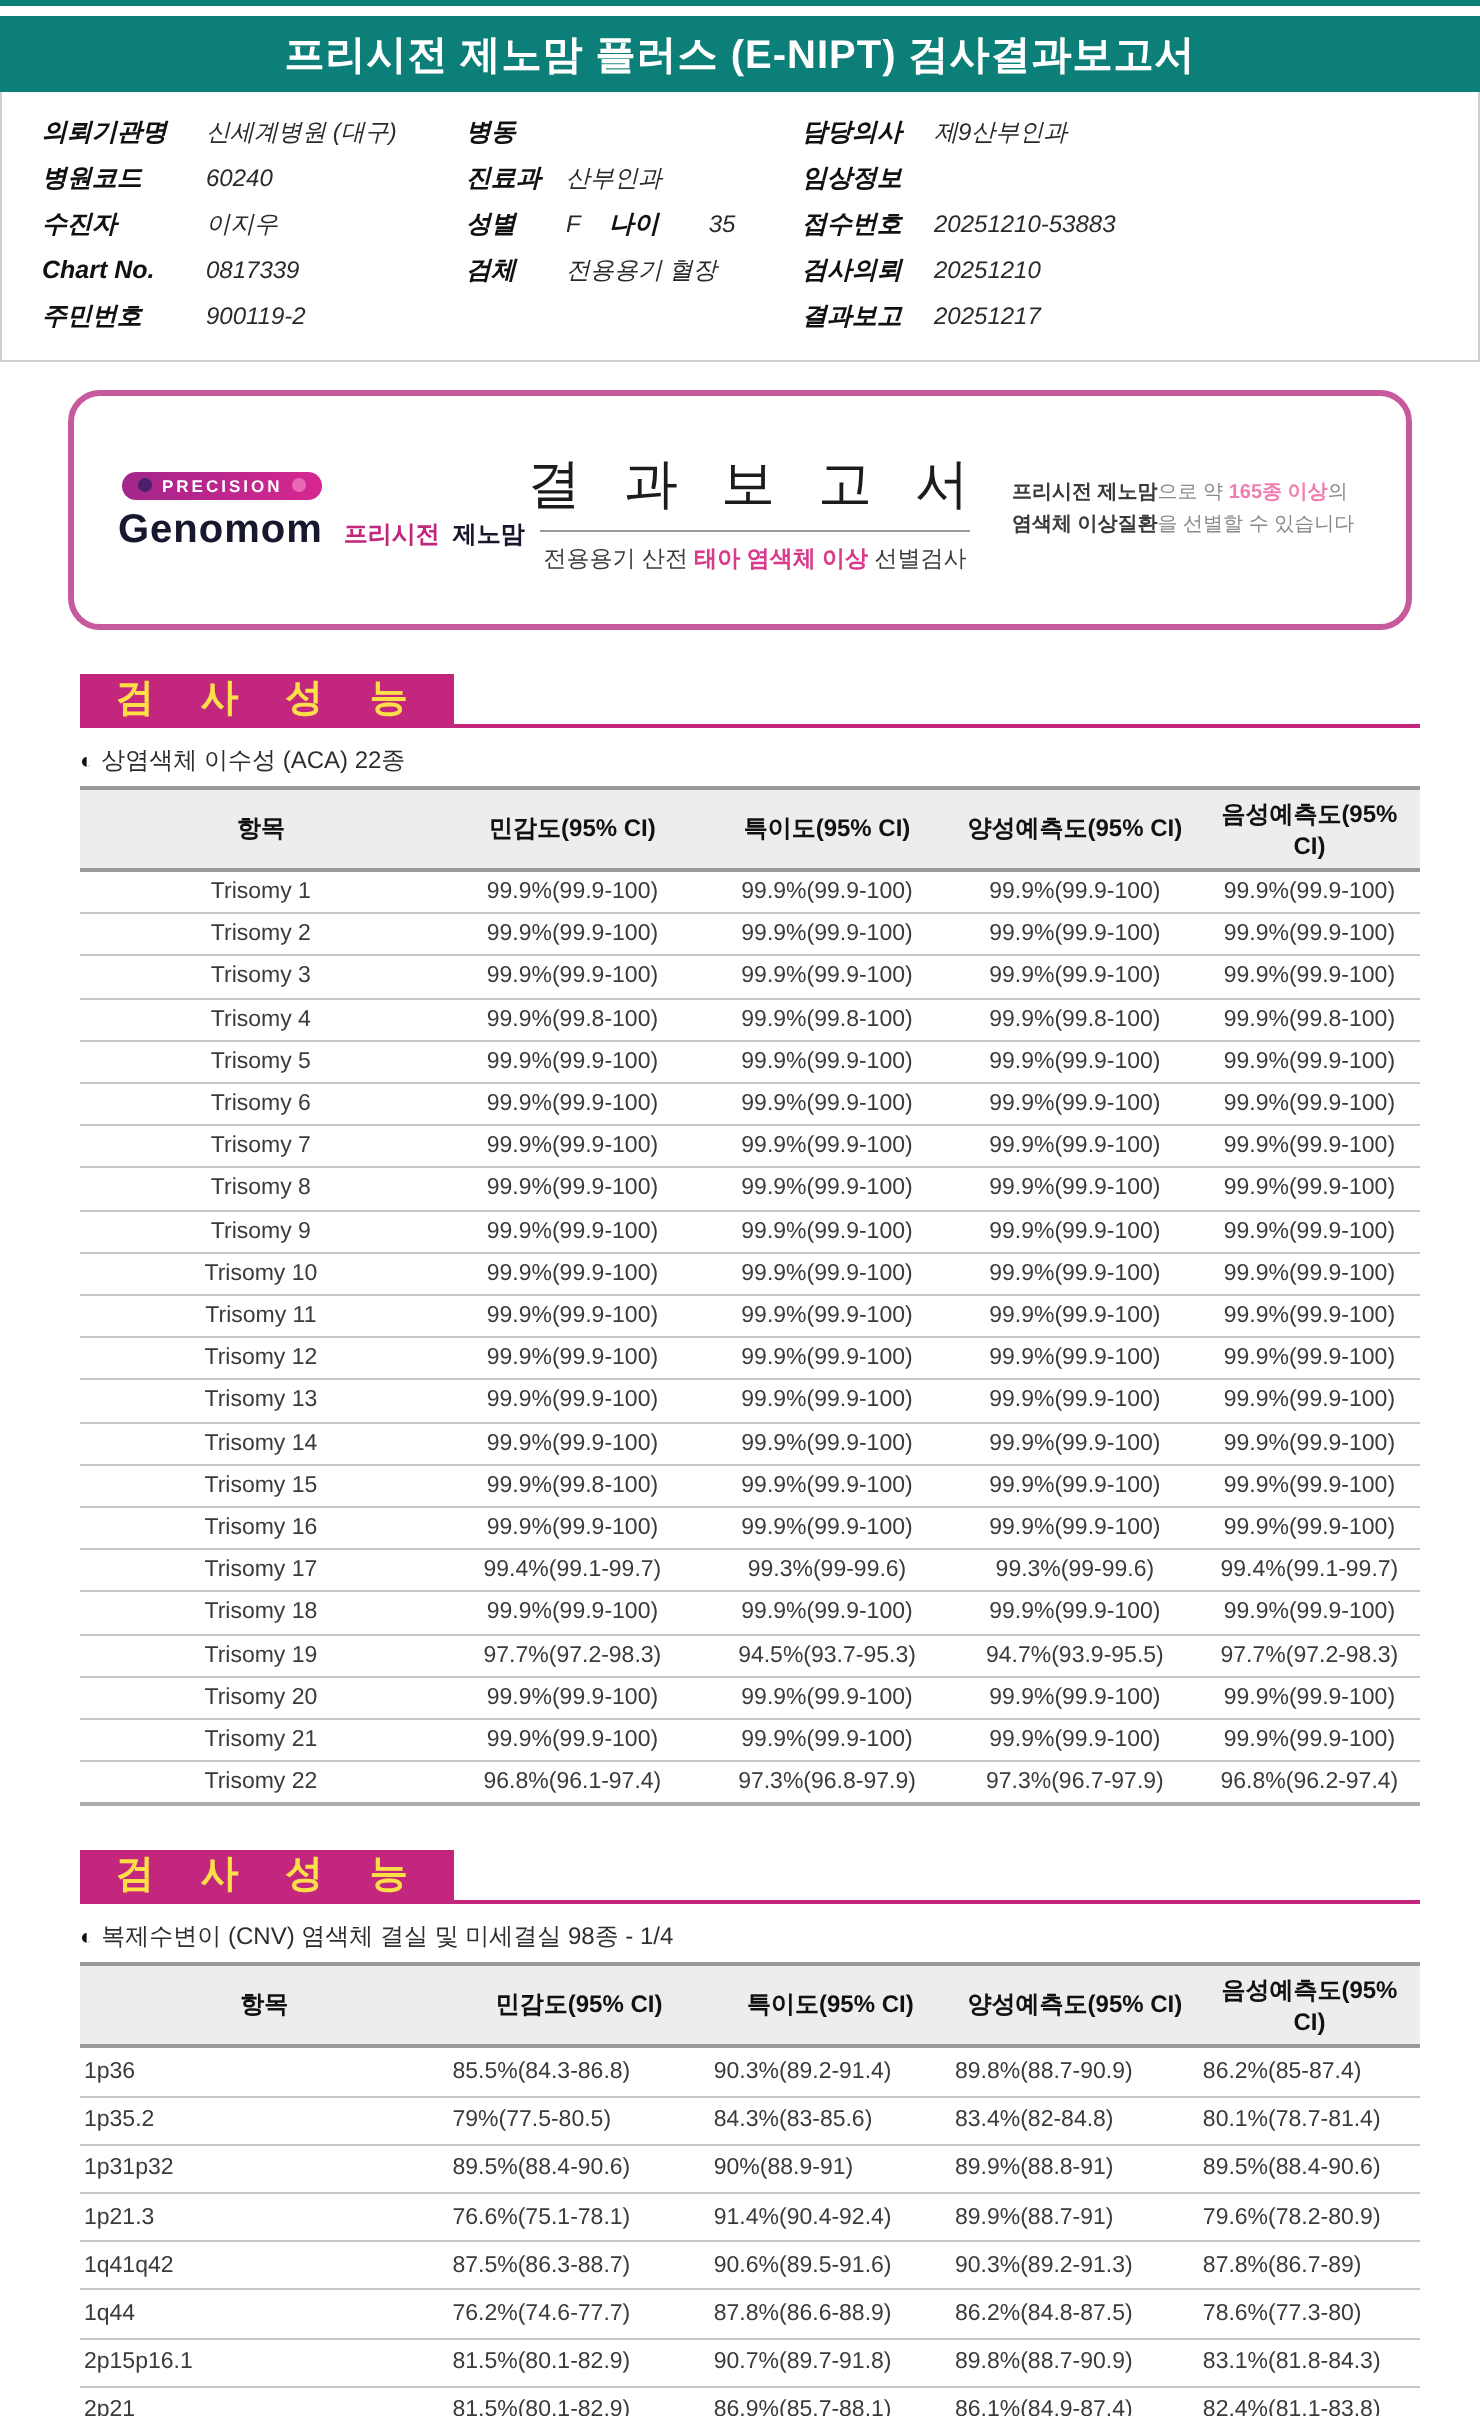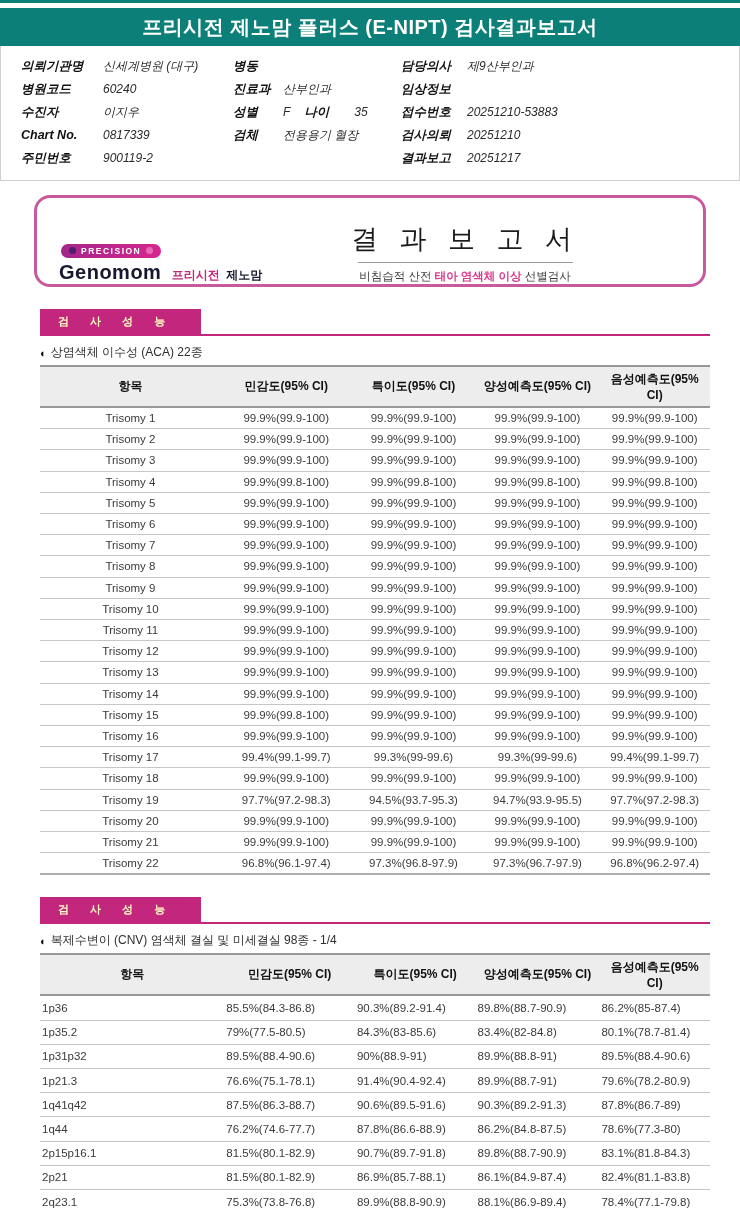--- a/index.html
+++ b/index.html
@@ -33,23 +33,23 @@
     display:grid;grid-template-columns:212px 168px auto;
   }
   .patient .info-row{display:flex;align-items:baseline;min-height:23px;line-height:23px;font-style:italic;}
   .patient .lbl{font-weight:bold;font-size:12.5px;color:#111;margin-right:10px;white-space:nowrap;}
   .patient .val{font-size:12px;color:#2a2a2a;margin-right:14px;white-space:nowrap;}
   .col1 .lbl{min-width:72px;}
   .col2 .lbl{min-width:40px;}
   .col3 .lbl{min-width:56px;}
   
   .banner{
-    margin:14px 34px 12px 34px;height:92px;
+    margin:14px 34px 12px 34px;height:120px;
     border:3px solid var(--pink-border);border-radius:16px;
-    display:flex;align-items:flex-end;padding:0 22px;
+    display:flex;align-items:center;padding:0 22px;
   }
   .brand-block{width:190px;}
   .precision-badge{
     display:inline-flex;align-items:center;gap:5px;
     background:linear-gradient(90deg,#a3268b,#d6278f);
     border-radius:9px;padding:2px 8px;margin-left:2px;
   }
   .precision-badge .dot-l{width:7px;height:7px;border-radius:50%;background:#4d1f6e;}
   .precision-badge .dot-r{width:7px;height:7px;border-radius:50%;background:#e86ab4;}
   .precision-badge .badge-txt{color:#fff;font-size:8.5px;font-weight:bold;letter-spacing:1.5px;}
@@ -63,23 +63,23 @@
   .banner-sub{font-size:11.5px;color:#3a3a3a;}
   .banner-sub .pink{color:var(--pink-sub);font-weight:bold;}
   .banner-note{width:175px;font-size:10px;line-height:16px;color:#8a8a8a;text-align:left;}
   .banner-note .b{color:#3a3a3a;font-weight:bold;}
   .banner-note .pk{color:var(--pink-light);font-weight:bold;}
   
   .section-head{
     margin:22px 30px 0 40px;border-bottom:2px solid var(--magenta);line-height:0;
   }
   .section-head .chip{
-    display:inline-block;background:var(--magenta);color:#fef9c3;
-    font-size:11px;font-weight:bold;letter-spacing:9px;
-    padding:6px 27px 6px 18px;line-height:13px;
+    display:inline-block;background:var(--magenta);color:#fde047;
+    font-size:19px;font-weight:bold;letter-spacing:9px;
+    padding:6px 14px 6px 18px;line-height:13px;
   }
   .section-sub{
     margin:8px 30px 4px 40px;font-size:12px;color:#2e2e2e;
     display:flex;align-items:center;gap:4px;
   }
   .section-sub .bullet{font-size:11px;color:#111;}
   
   table.tbl{border-collapse:collapse;margin-left:40px;width:670px;table-layout:fixed;}
   table.tbl th{
     background:#ededed;border-top:2px solid var(--hdr-line);border-bottom:2px solid var(--hdr-line);
@@ -184,22 +184,26 @@
     <div class="brand-line">
       <span class="brand-en">Genomom</span>
       <span class="brand-kr-pink">프리시전</span>
       <span class="brand-kr-dark">제노맘</span>
     </div>
   </div>
   <div class="banner-center">
     <div class="banner-title">결 과 보 고 서</div>
     <div class="banner-rule"></div>
     <div class="banner-sub">
-      <span>비침습적 산전 </span><span class="pink">태아 염색체 이상</span><span> 선별검사</span>
+      <span>전용용기 산전 </span><span class="pink">태아 염색체 이상</span><span> 선별검사</span>
     </div>
+  </div>
+  <div class="banner-note">
+    <span class="b">프리시전 제노맘</span><span>으로 약 </span><span class="pk">165종 이상</span><span>의</span><br>
+    <span class="b">염색체 이상질환</span><span>을 선별할 수 있습니다</span>
   </div>
 </div>
 
 <div class="section-head">
   <span class="chip">검 사 성 능</span>
 </div>
 <div class="section-sub">
   <span class="bullet">◐</span>
   <span>상염색체 이수성 (ACA) 22종</span>
 </div>

